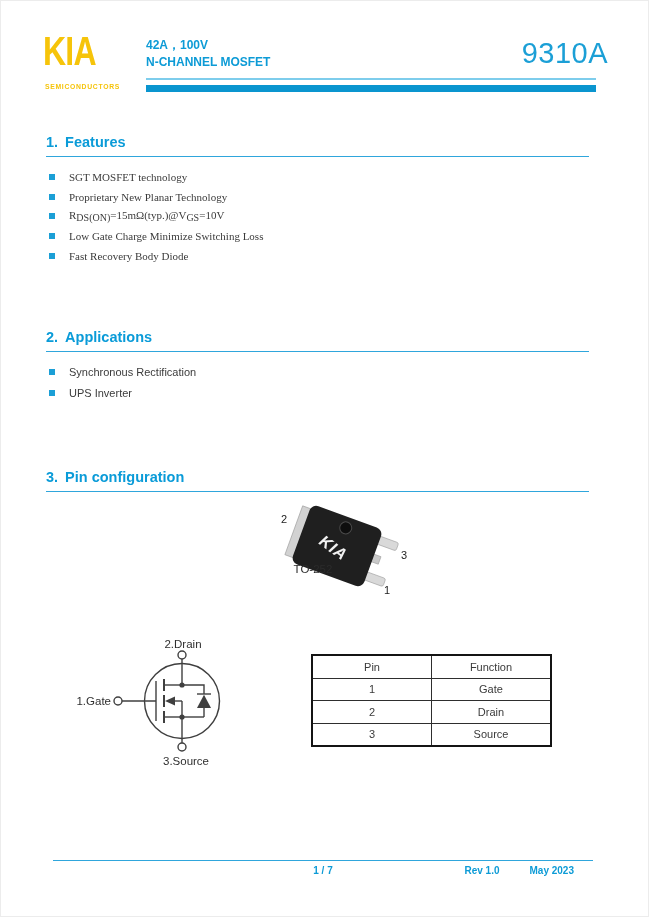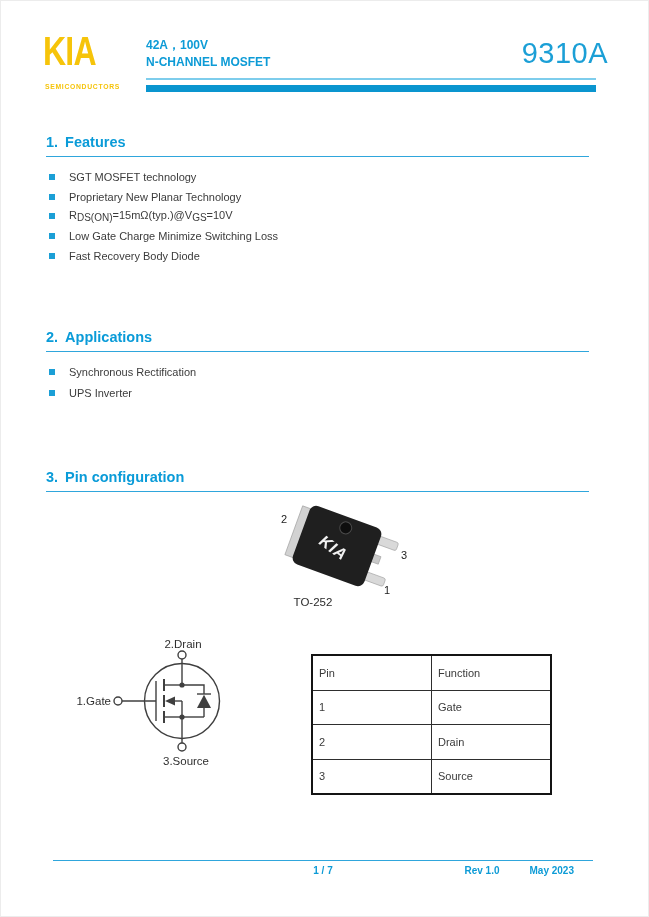--- a/index.html
+++ b/index.html
@@ -24,29 +24,29 @@
   .sec-title .num{margin-right:7px;}
   .sec-rule{position:absolute;left:45px;width:543px;height:0;border-top:1.6px solid #2fa6dc;}
   ul.bullets{position:absolute;left:48px;margin:0;padding:0;list-style:none;}
   ul.bullets li{display:flex;align-items:center;height:19.8px;}
   ul.bullets.apps li{height:20.6px;}
   .sq{width:6px;height:6px;background:#1b9fd6;margin-right:14px;flex:0 0 auto;}
   .btxt{font-size:11px;color:#3b3b3b;white-space:pre;}
   .btxt sub{font-size:10px;vertical-align:-2px;}
   
   .pkg-svg{position:absolute;left:252px;top:498px;}
-  .pkg-caption{position:absolute;left:262px;top:595px;width:100px;text-align:center;
+  .pkg-caption{position:absolute;left:262px;top:562px;width:100px;text-align:center;
     font-size:11.5px;color:#2b2b2b;}
   .sch-svg{position:absolute;left:70px;top:633px;}
   svg text{font-family:"Liberation Sans", sans-serif;}
   
   table.pin-table{position:absolute;left:310px;top:653px;width:241px;border-collapse:collapse;
     table-layout:fixed;font-size:11px;color:#3a3a3a;border:2.2px solid #141414;}
   table.pin-table th,table.pin-table td{border:1.3px solid #2e2e2e;height:21.5px;
-    text-align:left;font-weight:normal;padding:6px;}
+    text-align:center;font-weight:normal;padding:0;}
   
   .ft-rule{position:absolute;left:52px;top:859px;width:540px;height:0;border-top:1.6px solid #2fa6dc;}
   .ft-page{position:absolute;left:52px;top:864px;width:540px;text-align:center;
     font-size:10px;font-weight:bold;color:#0d9bd6;}
   .ft-rev{position:absolute;right:74px;top:864px;display:flex;gap:30px;
     font-size:10px;font-weight:bold;color:#0d9bd6;}
 </style>
 </head>
 <body>
 
@@ -59,21 +59,21 @@
     <div>N-CHANNEL MOSFET</div>
   </div>
   <div class="part-no">9310A</div>
   <div class="hdr-line-thin"></div>
   <div class="hdr-line-thick"></div>
 
   <div class="sec-title" style="top:133px;">
     <span class="num">1.</span><span>Features</span>
   </div>
   <div class="sec-rule" style="top:154.5px;"></div>
-  <ul class="bullets" style="top:166px;">
+  <ul class="bullets" style="top:166px;font-family:Liberation Serif, serif;">
     <li>
         <span class="sq"></span>
         <span class="btxt">SGT MOSFET technology</span>
       </li>
     <li>
         <span class="sq"></span>
         <span class="btxt">Proprietary New Planar Technology</span>
       </li>
     <li>
         <span class="sq"></span>

